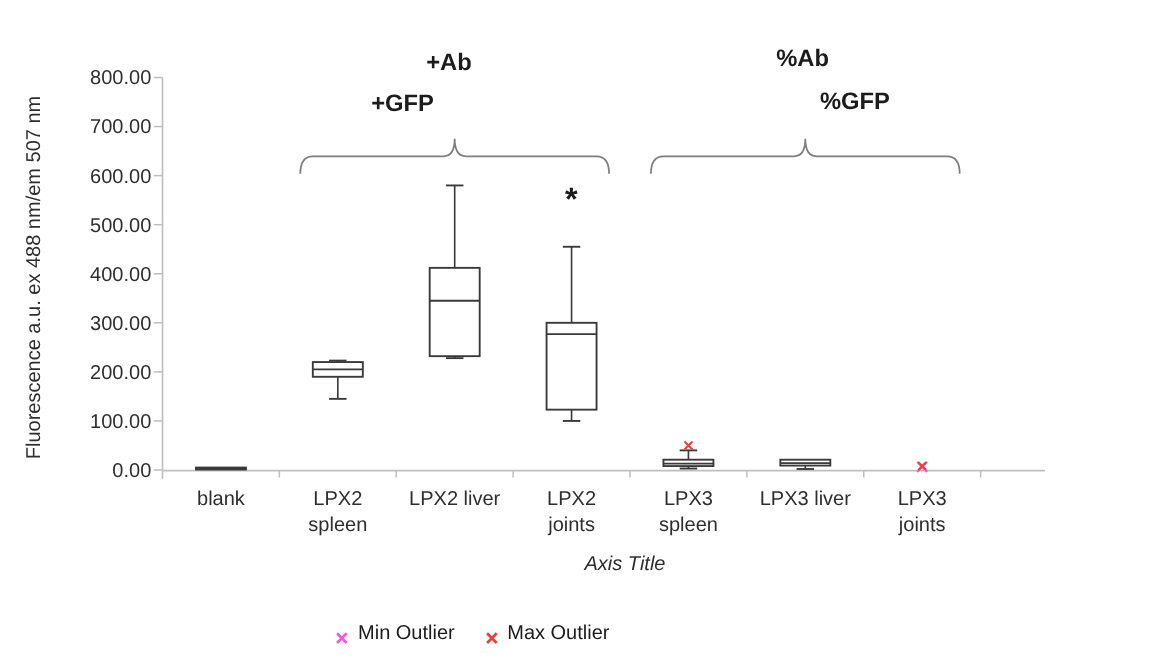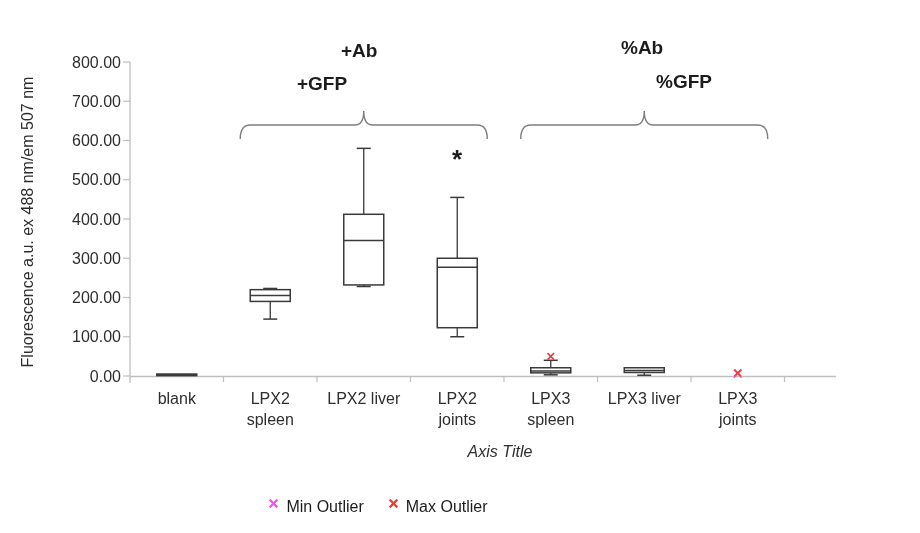--- a/index.html
+++ b/index.html
@@ -12,21 +12,21 @@
           font-size:16px;color:#2e2e2e;font-style:italic;}
   .ann{position:absolute;font-weight:bold;font-size:19px;color:#1c1c1c;white-space:nowrap;}
   .ann-plus-ab {left:297px;top:40px;margin-left:44px;}
   .ann-plus-gfp{left:297px;top:73px;}
   .ann-pct-ab  {left:621px;top:37px;}
   .ann-pct-gfp {left:656px;top:71px;}
   .star{position:absolute;left:446px;top:148px;width:22px;text-align:center;
         font-size:26px;font-weight:bold;color:#1c1c1c;line-height:22px;}
   .legend{position:absolute;left:0;right:80px;top:498px;display:flex;
           justify-content:center;gap:24px;}
-  .legend-item{display:flex;align-items:flex-start;gap:7px;font-size:16px;color:#1c1c1c;}
+  .legend-item{display:flex;align-items:flex-end;gap:7px;font-size:16px;color:#1c1c1c;}
   .lg-marker{width:11px;height:11px;display:block;}
   .lg-marker path{fill:none;stroke-width:2;}
 </style>
 </head>
 <body>
 
 <div class="canvas">
 
   <svg id="plot" class="plot" width="920" height="533" viewBox="0 0 920 533">
       <line x1="130" y1="62" x2="130" y2="383" stroke="#bfbfbf" stroke-width="1.3"></line>

